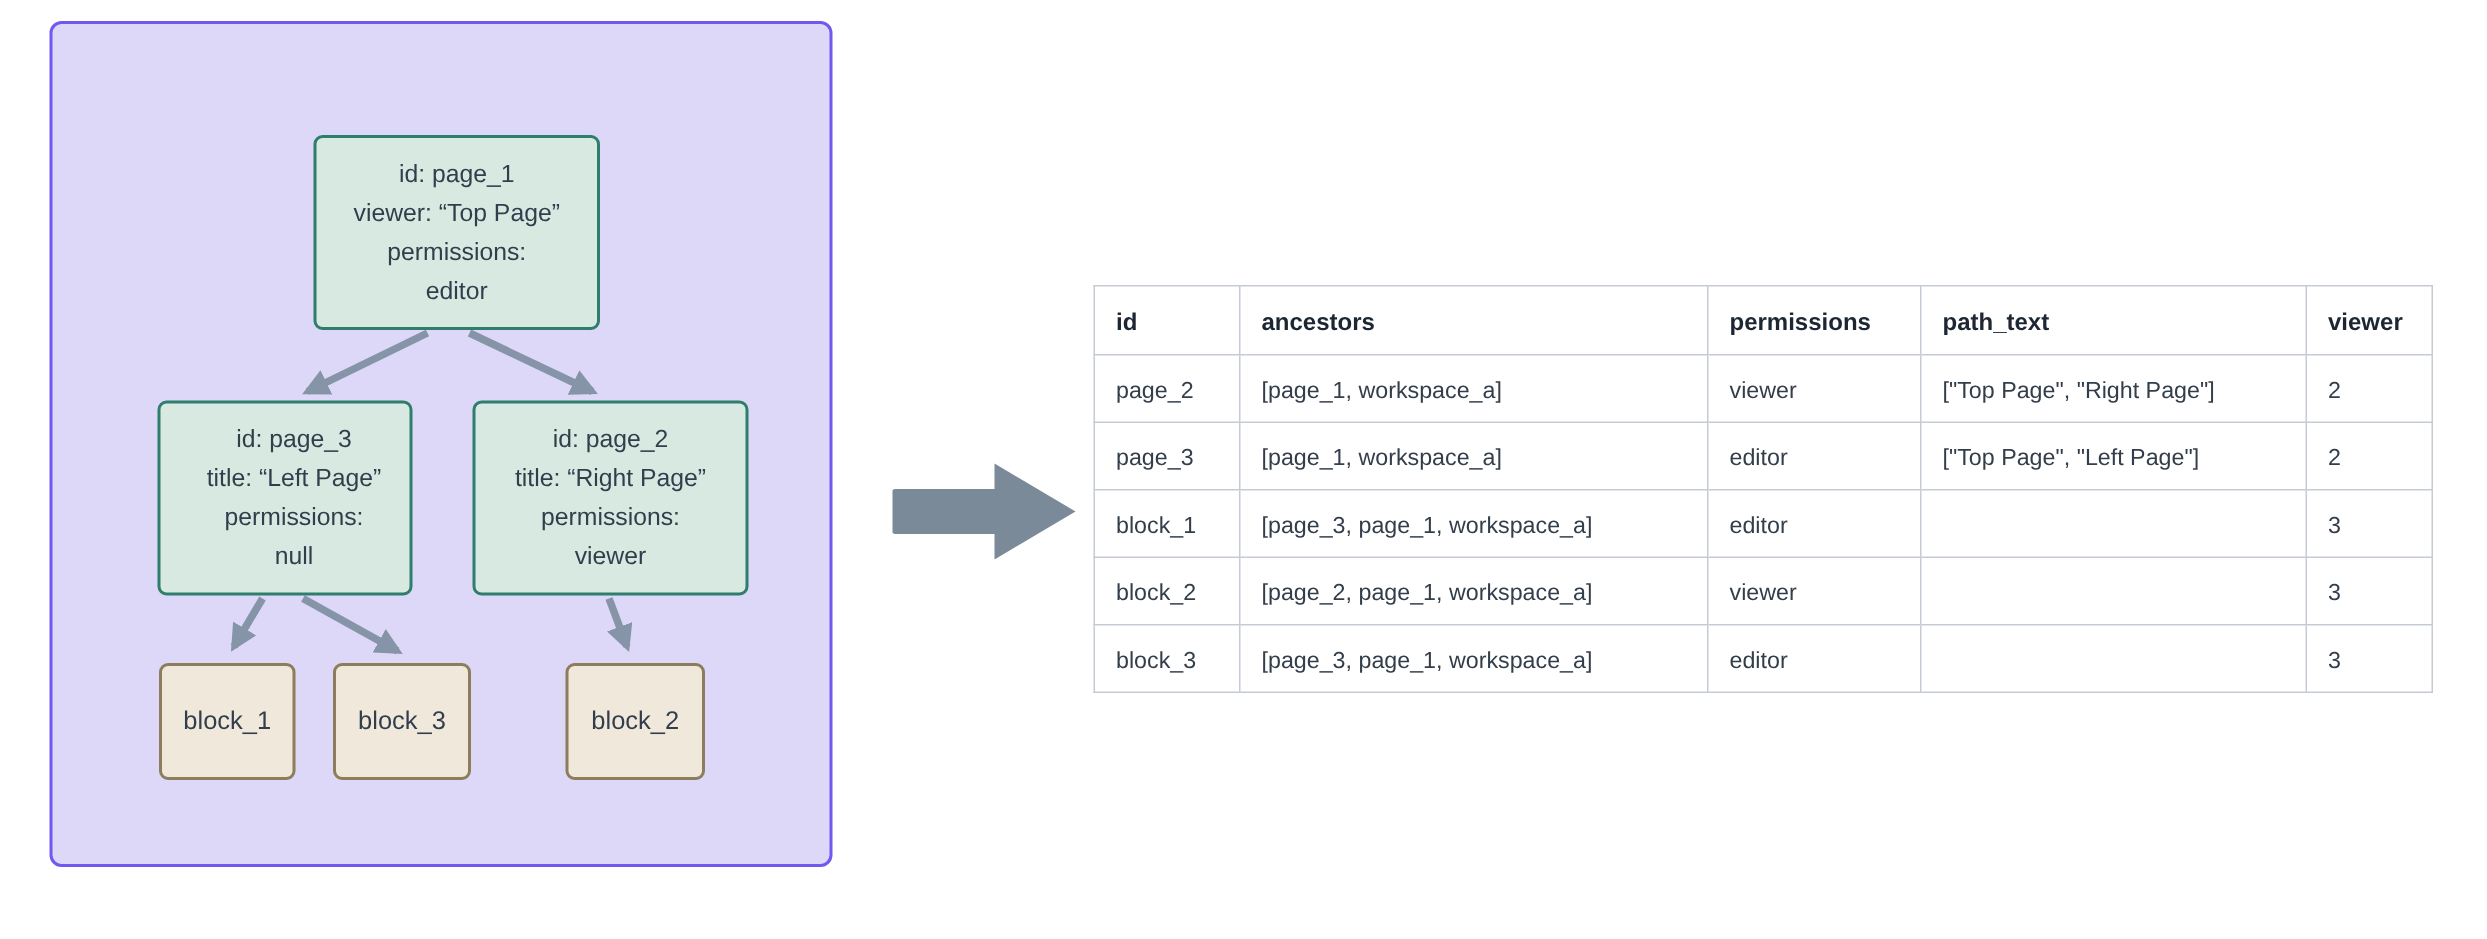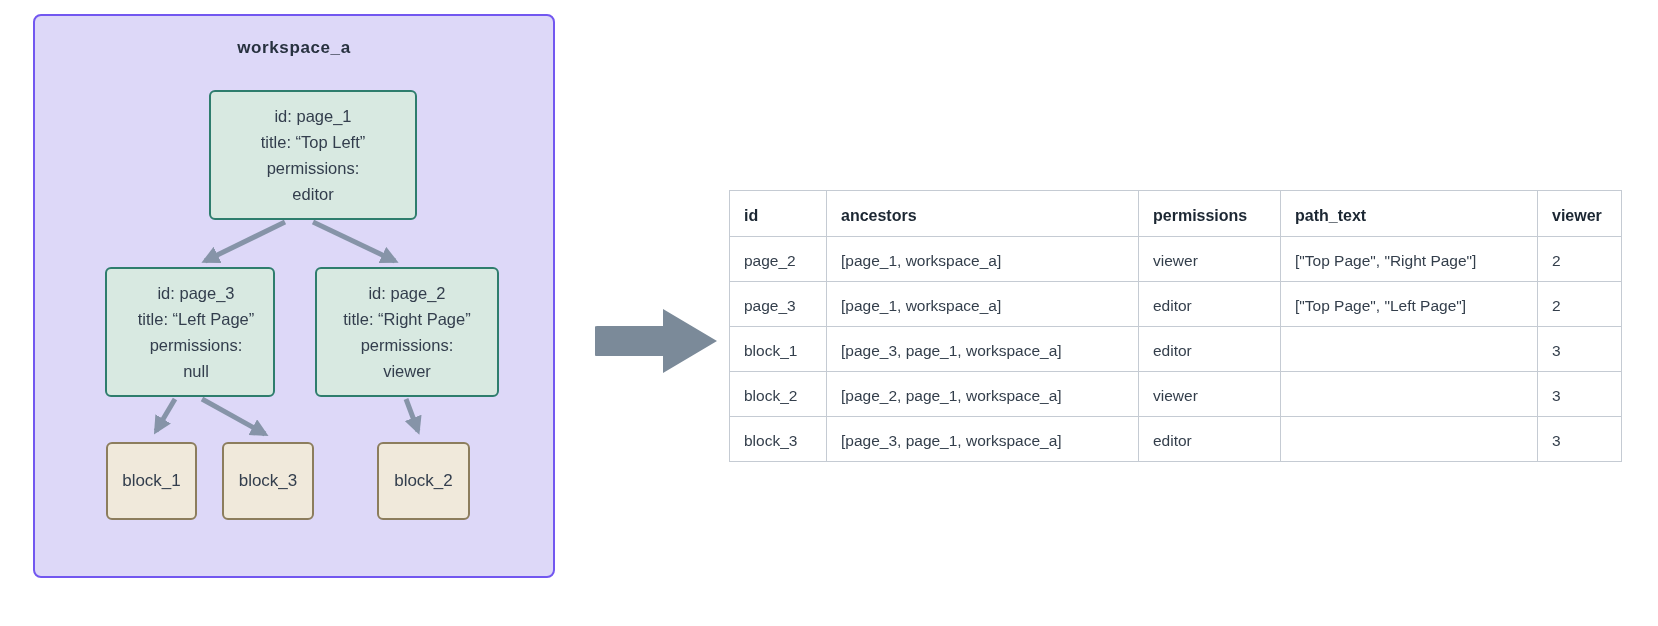--- a/index.html
+++ b/index.html
@@ -44,21 +44,21 @@
   }
   .node.page {
     background: #d8e9e1;
     border: 2px solid #2e7d6d;
   }
   .node.block {
     background: #f0e9db;
     border: 2px solid #8c7d5d;
     font-size: 17px;
   }
-  #node-page1 { left: 174px; top: 74px;  width: 208px; height: 130px; }
+  #node-page1 { left: 174px; top: 74px;  width: 191px; height: 130px; }
   #node-page3 { left: 70px;  top: 251px; width: 170px; height: 130px; padding-left: 12px; }
   #node-page2 { left: 280px; top: 251px; width: 184px; height: 130px; }
   #node-block1 { left: 71px;  top: 426px; width: 91px; height: 78px; }
   #node-block3 { left: 187px; top: 426px; width: 92px; height: 78px; }
   #node-block2 { left: 342px; top: 426px; width: 93px; height: 78px; }
 
   .edges-svg {
     position: absolute;
     left: 0; top: 0; width: 522px; height: 564px;
     pointer-events: none;
@@ -105,38 +105,37 @@
   .col-ancestors  { width: 312px; }
   .col-permissions{ width: 142px; }
   .col-pathtext   { width: 257px; }
   .col-depth      { width: 84px;  }
 </style>
 </head>
 <body>
 
 <div class="workspace">
 
-  <div class="workspace-label">workspace_a</div>
 
   <svg class="edges-svg" viewBox="0 0 522 564">
     <defs>
       <marker id="arrowhead" markerWidth="3.6" markerHeight="3.6" refX="2.8" refY="1.8" orient="auto">
         <path d="M0,0 L3.6,1.8 L0,3.6 z" fill="#8694a8"></path>
       </marker>
     </defs>
     <line class="edge" x1="250" y1="206" x2="170" y2="245" marker-end="url(#arrowhead)"></line>
     <line class="edge" x1="278" y1="206" x2="360" y2="245" marker-end="url(#arrowhead)"></line>
     <line class="edge" x1="140" y1="383" x2="121" y2="415" marker-end="url(#arrowhead)"></line>
     <line class="edge" x1="167" y1="383" x2="230" y2="418" marker-end="url(#arrowhead)"></line>
     <line class="edge" x1="371" y1="383" x2="383" y2="415" marker-end="url(#arrowhead)"></line>
   </svg>
 
   <div class="node page" id="node-page1">
     <div>id: page_1</div>
-    <div>title: “Top Left”</div>
+    <div>viewer: “Top Page”</div>
     <div>permissions:</div>
     <div>editor</div>
   </div>
 
   <div class="node page" id="node-page3">
     <div>id: page_3</div>
     <div>title: “Left Page”</div>
     <div>permissions:</div>
     <div>null</div>
   </div>

